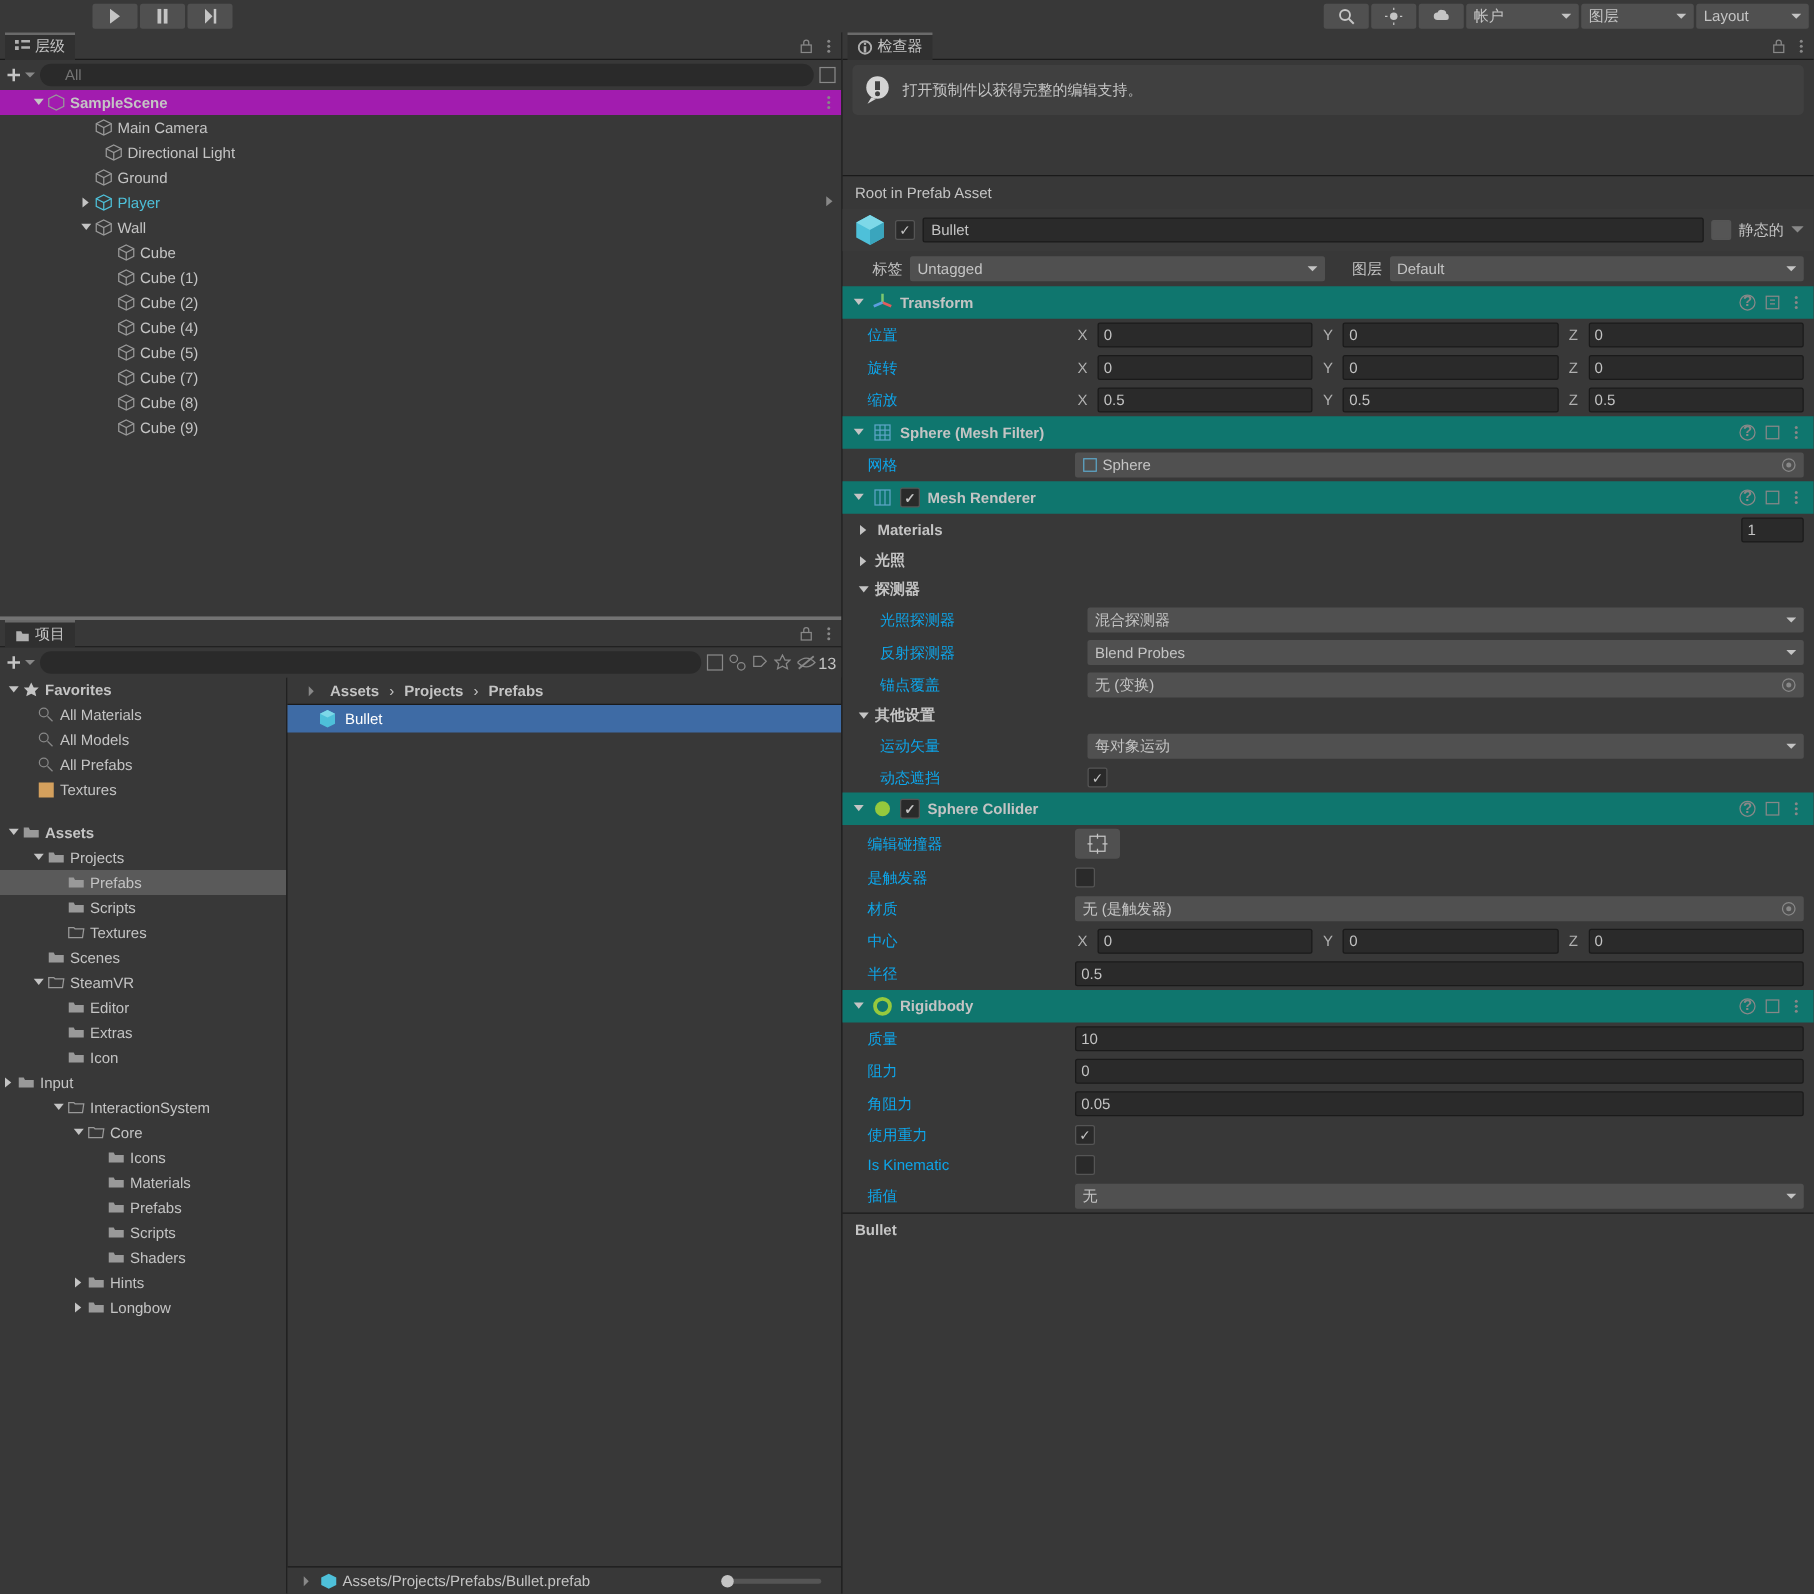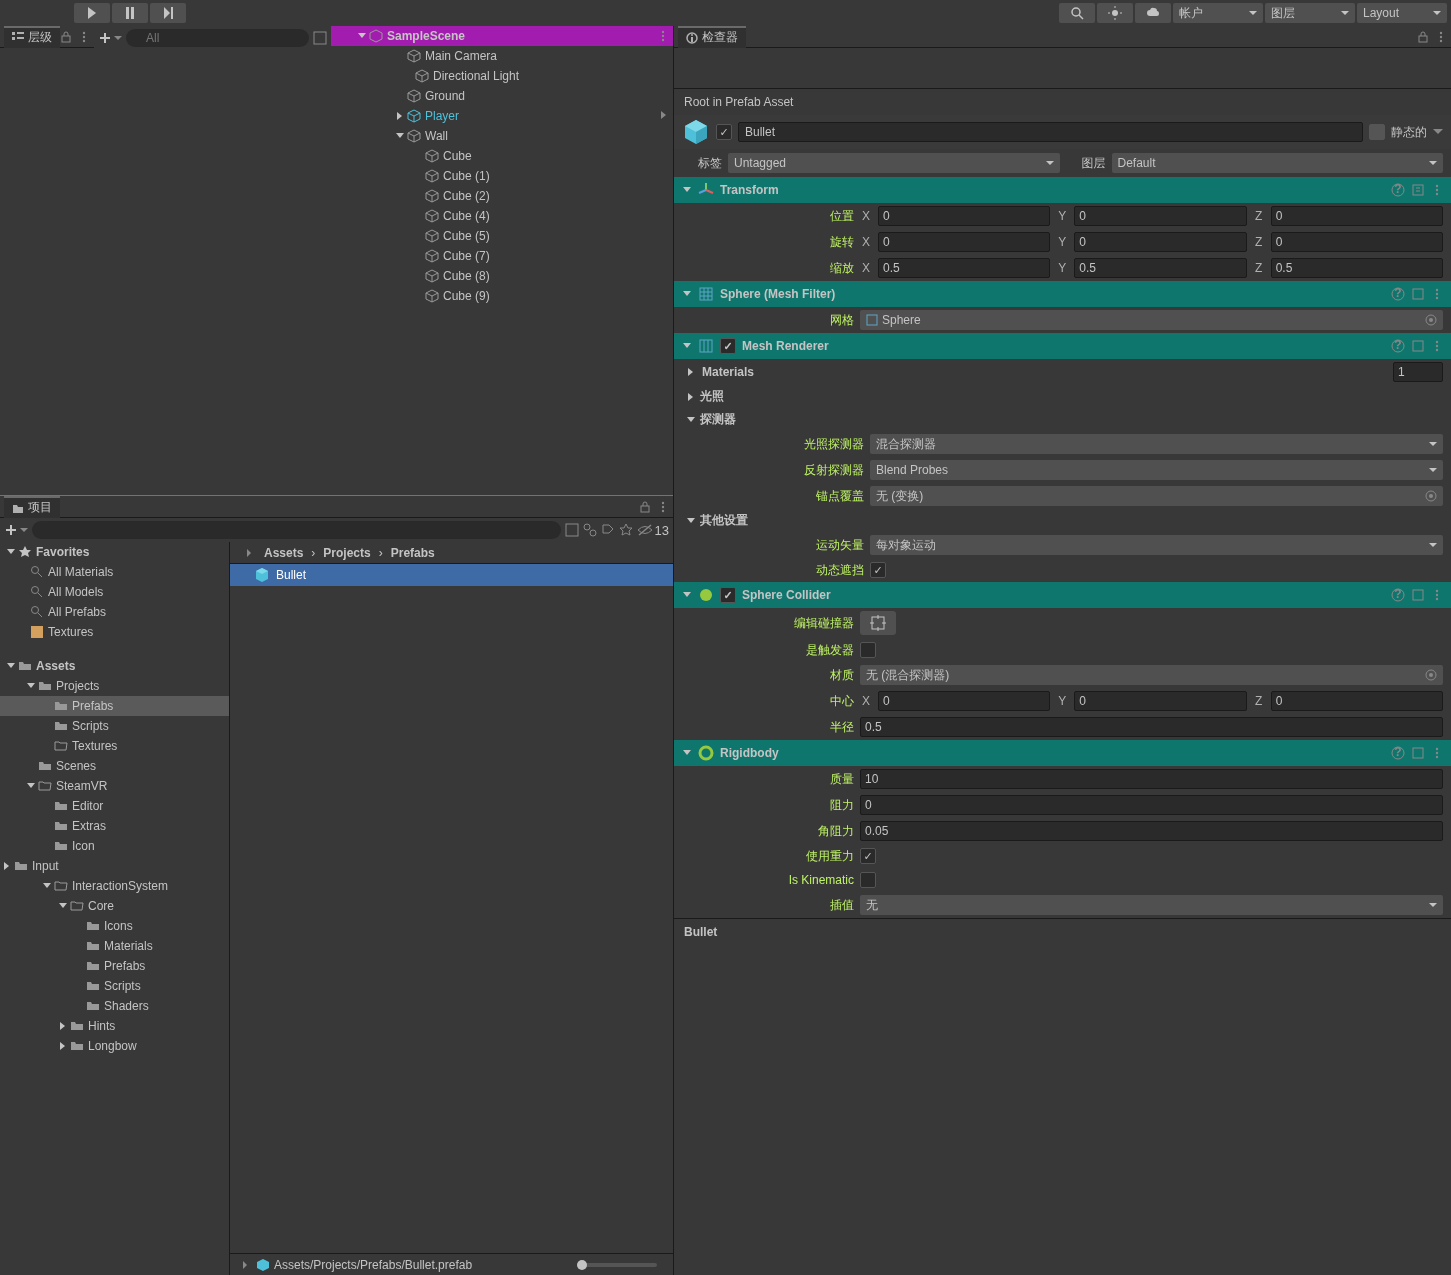--- a/index.html
+++ b/index.html
@@ -13,21 +13,21 @@
 .left-col { width: 674px; display: flex; flex-direction: column; border-right: 1px solid #1a1a1a; }
 .right-col { flex: 1; display: flex; flex-direction: column; }
 .panel-header { background: #383838; height: 22px; display: flex; align-items: center; justify-content: space-between; padding: 0 4px; border-bottom: 1px solid #1a1a1a; }
 .panel-tab { background: #383838; height: 22px; display: flex; align-items: center; padding: 0 8px; gap: 4px; }
 .panel-tab.active { background: #303030; border-top: 2px solid #6a6a6a; }
 .panel-body { background: #383838; flex: 1; overflow: hidden; }
 .panel-toolbar { background: #383838; height: 24px; display: flex; align-items: center; padding: 0 4px; gap: 4px; }
 .search-input { background: #2a2a2a; border: none; color: #c4c4c4; border-radius: 10px; padding: 2px 8px 2px 20px; flex: 1; height: 18px; position: relative; }
 .search-wrap { position: relative; flex: 1; display: flex; }
 .search-wrap svg { position: absolute; left: 4px; top: 2px; }
-.hierarchy-top { height: 470px; display: flex; border-bottom: 1px solid #737373; }
+.hierarchy-top { height: 470px; display: flex; flex-direction: column; border-bottom: 3px solid #737373; }
 .project-bottom { flex: 1; display: flex; flex-direction: column; }
 .tree-row { display: flex; align-items: center; height: 20px; padding: 0 4px; cursor: pointer; }
 .tree-row.scene-header { background: #a21caf; font-weight: bold; }
 .tree-row.player { color: #4ec0d9; }
 .expand-arrow { width: 14px; height: 14px; display: inline-flex; align-items: center; justify-content: center; }
 .cube-icon { width: 14px; height: 14px; margin-right: 4px; display: inline-flex; align-items: center; justify-content: center; }
 .project-split { display: flex; flex: 1; overflow: hidden; }
 .project-tree { width: 230px; border-right: 1px solid #1a1a1a; overflow-y: auto; }
 .project-content { flex: 1; display: flex; flex-direction: column; }
 .breadcrumb { height: 22px; display: flex; align-items: center; padding: 0 8px; background: #383838; border-bottom: 1px solid #1a1a1a; }
@@ -35,21 +35,21 @@
 .file-row { display: flex; align-items: center; height: 22px; padding: 0 24px; background: #3e6ba5; color: white; }
 .status-bar { height: 22px; display: flex; align-items: center; padding: 0 8px; background: #383838; border-top: 1px solid #1a1a1a; justify-content: space-between; }
 .insp-banner { background: #404040; margin: 4px 8px 8px 8px; padding: 8px; border-radius: 4px; display: flex; align-items: center; gap: 8px; }
 .insp-header-row { display: flex; align-items: center; padding: 4px 8px; gap: 6px; background: #3a3a3a; height: 26px; }
 .insp-name-input { background: #2a2a2a; border: 1px solid #1a1a1a; color: #c4c4c4; padding: 2px 6px; flex: 1; border-radius: 2px; height: 20px; }
 .insp-tag-row { display: flex; align-items: center; padding: 4px 8px; gap: 6px; }
 .insp-dropdown { background: #505050; border: none; color: #c4c4c4; padding: 2px 6px; border-radius: 2px; height: 20px; display: flex; align-items: center; justify-content: space-between; cursor: pointer; }
 .component-header { display: flex; align-items: center; padding: 4px 8px; gap: 6px; background: #0f766e; height: 26px; font-weight: bold; }
 .component-header .comp-icons { margin-left: auto; display: flex; gap: 6px; align-items: center; }
 .prop-row { display: flex; align-items: center; padding: 3px 8px 3px 20px; gap: 6px; min-height: 24px; }
-.prop-label { width: 160px; color: #bef264; text-align: right; }
+.prop-label { width: 160px; color: #0ea5e9; }
 .prop-field { background: #2a2a2a; border: 1px solid #1a1a1a; color: #c4c4c4; padding: 2px 4px; border-radius: 2px; height: 20px; flex: 1; min-width: 30px; }
 .prop-field-ro { background: #505050; border: none; color: #c4c4c4; padding: 2px 6px; border-radius: 2px; height: 20px; flex: 1; display: flex; align-items: center; justify-content: space-between; }
 .xyz-label { width: 12px; text-align: center; color: #b0b0b0; }
 .subheader { padding: 3px 8px 3px 12px; font-weight: bold; display: flex; align-items: center; gap: 4px; }
 .folder-row { display: flex; align-items: center; height: 20px; cursor: pointer; }
 .folder-row.selected { background: #5a5a5a; }
 .folder-row.header-row { font-weight: bold; }
 .checkbox { width: 16px; height: 16px; background: #2a2a2a; border: 1px solid #555; border-radius: 2px; display: flex; align-items: center; justify-content: center; cursor: pointer; }
 .checkbox.checked::after { content: "✓"; color: #c4c4c4; font-size: 11px; }
 .divider-title { padding: 6px 10px; color: #c4c4c4; border-top: 1px solid #1a1a1a; }
@@ -652,20 +652,29 @@
             <rect x="2" y="5" width="8" height="6" fill="none" stroke="#888"></rect>
             <path d="M4 5 L4 3 Q4 1 6 1 Q8 1 8 3 L8 5" fill="none" stroke="#888"></path>
           </svg>
         <svg width="12" height="12">
             <circle cx="6" cy="2" r="1.2" fill="#888"></circle>
             <circle cx="6" cy="6" r="1.2" fill="#888"></circle>
             <circle cx="6" cy="10" r="1.2" fill="#888"></circle>
           </svg>
       </div>
     </div>
+    <div class="insp-banner">
+      <svg width="24" height="24">
+          <circle cx="12" cy="10" r="9" fill="#d4d4d4"></circle>
+          <path d="M7 18 L4 23 L11 19 Z" fill="#d4d4d4"></path>
+          <rect x="10" y="5" width="4" height="7" fill="#404040"></rect>
+          <circle cx="12" cy="15" r="2" fill="#404040"></circle>
+        </svg>
+      <span>打开预制件以获得完整的编辑支持。</span>
+    </div>
     <div style="height:40px"></div>
     <div class="divider-title">Root in Prefab Asset</div>
 
     <div class="insp-header-row" style="height:34px">
       <svg width="28" height="28">
           <path d="M14 2 L25 8 L25 20 L14 26 L3 20 L3 8 Z" fill="#4ec0d9"></path>
           <path d="M14 2 L25 8 L14 14 L3 8 Z" fill="#7dd8e8"></path>
           <path d="M14 14 L25 8 L25 20 L14 26 Z" fill="#3aa5bd"></path>
         </svg>
       <div class="checkbox checked"></div>
@@ -920,21 +929,21 @@
           </svg>
         </div>
       </div>
     <div class="prop-row">
         <span class="prop-label">是触发器</span>
         <div class="checkbox"></div>
       </div>
     <div class="prop-row">
         <span class="prop-label">材质</span>
         <div class="prop-field-ro">
-          <span>无 (混合探测器)</span>
+          <span>无 (是触发器)</span>
           <svg width="12" height="12">
             <circle cx="6" cy="6" r="5" fill="none" stroke="#888"></circle>
             <circle cx="6" cy="6" r="2" fill="#888"></circle>
           </svg>
         </div>
       </div>
     <div class="prop-row">
         <span class="prop-label">中心</span>
         <span class="xyz-label">X</span>
         <input class="prop-field" value="0" style="">

